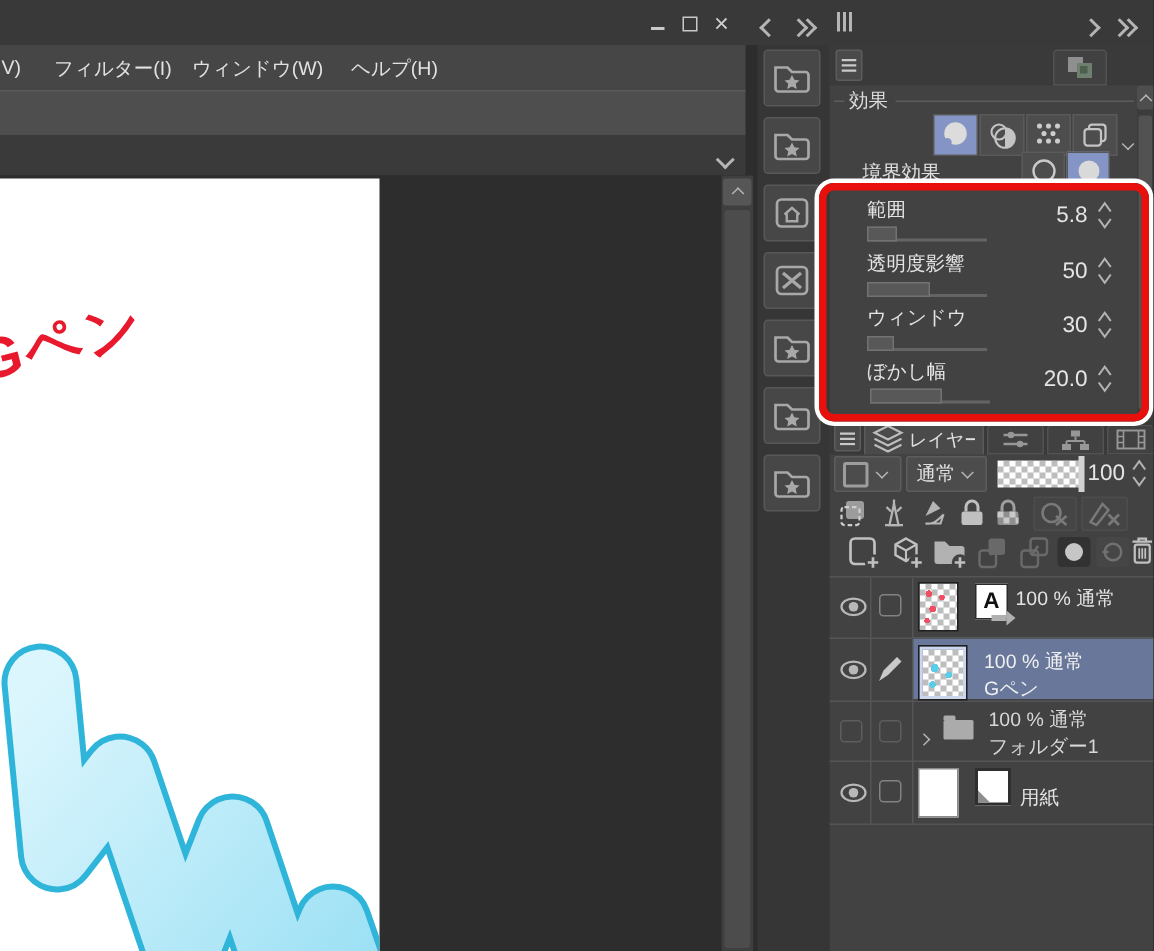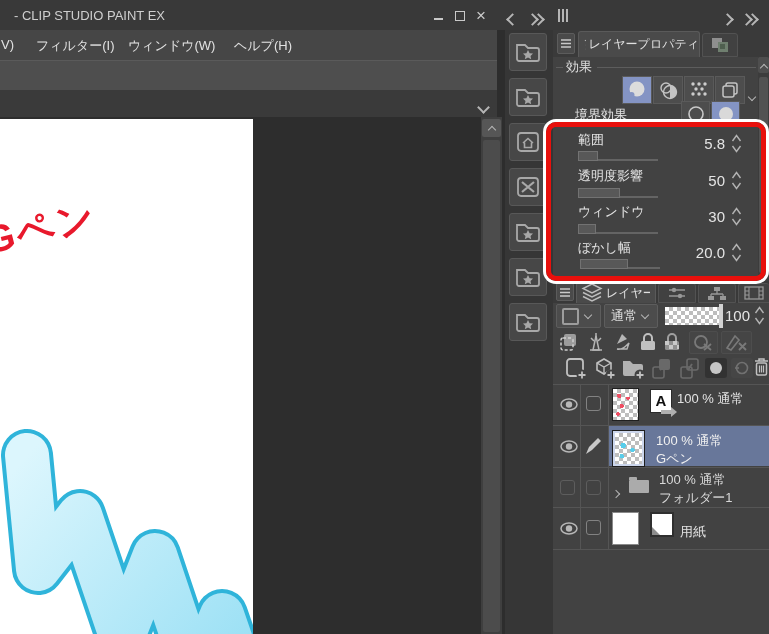--- a/index.html
+++ b/index.html
@@ -72,21 +72,20 @@
   .folder-glyph:before{content:"";position:absolute;left:0;top:-3px;width:8px;height:3px;background:#ababab;border-radius:1px 1px 0 0;}
   .arrow-r{position:absolute;width:10px;height:4px;background:#b0b0b0;}
   .arrow-r:after{content:"";position:absolute;right:-6px;top:-3px;border-left:6px solid #b0b0b0;border-top:5px solid transparent;border-bottom:5px solid transparent;}
   .dim-ic{opacity:.45;}
   .pscroll{left:758px;top:57px;width:11px;height:224px;background:#3c3c3c;}
 </style>
 </head>
 <body>
 
 <div class="abs titlebar">
-  <span class="abs title-text">- CLIP STUDIO PAINT EX</span>
   <span class="abs winbtn" style="left:431px;">
       <span class="min-glyph"></span>
     </span>
   <span class="abs winbtn" style="left:452px;">
       <span class="max-glyph"></span>
     </span>
   <span class="abs winbtn" style="left:473px;font-size:17px;line-height:14px;">×</span>
   <span class="abs" style="left:508px;top:10px;"><span class="chev chev-l"></span></span>
   <span class="abs" style="left:528px;top:10px;"><span class="chev chev-r"></span><span class="chev chev-r" style="margin-left:-3px;"></span></span>
   <span class="abs" style="left:558px;top:8px;"><span class="vbar"></span><span class="vbar"></span><span class="vbar"></span></span>
@@ -172,26 +171,20 @@
 </div>
 
 <div class="abs rpanel">
 
   <div class="phdr">
     <div class="sqbtn" style="left:4px;top:3px;width:18px;height:21px;">
       <svg width="10" height="9">
           <path d="M0 1 h10 M0 4.5 h10 M0 8 h10" stroke="#c9c9c9" stroke-width="1.5"></path>
         </svg>
     </div>
-    <div class="tab-active" style="left:25px;top:1px;width:122px;height:26px;padding-left:4px;">
-      <svg width="24" height="22">
-          <path d="M12 2 L21 6.5 L12 11 L3 6.5 Z M3 10.5 L12 15 L21 10.5 M3 14.5 L12 19 L21 14.5" fill="none" stroke="#bdbdbd" stroke-width="1.4"></path>
-        </svg>
-      <span class="jp13" style="font-size:12px;margin-left:3px;">レイヤープロパティ</span>
-    </div>
     <div class="tab-idle" style="left:149px;top:3px;width:36px;height:24px;">
       <svg width="18" height="16">
           <rect x="1" y="1" width="10" height="10" fill="#8f8f8f"></rect>
           <rect x="7" y="5" width="10" height="10" fill="#6f7f6f"></rect>
           <rect x="9" y="7" width="5" height="5" fill="#4f5f4f"></rect>
         </svg>
     </div>
   </div>
 
   <div class="grouplabel" style="left:3px;top:28px;width:200px;">

